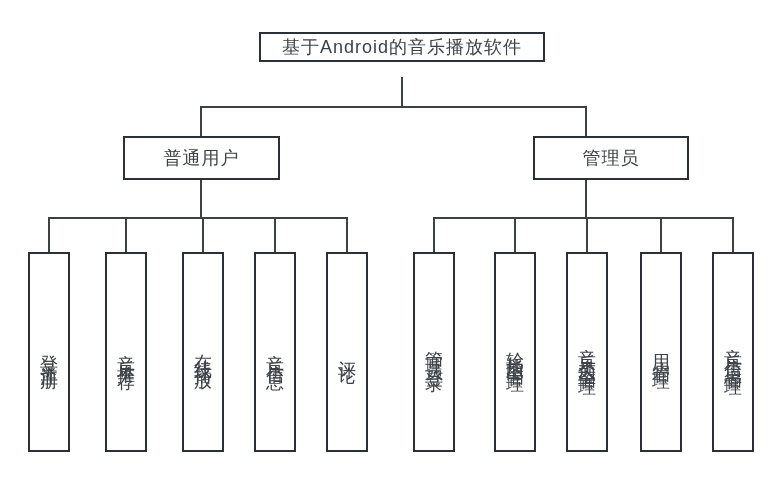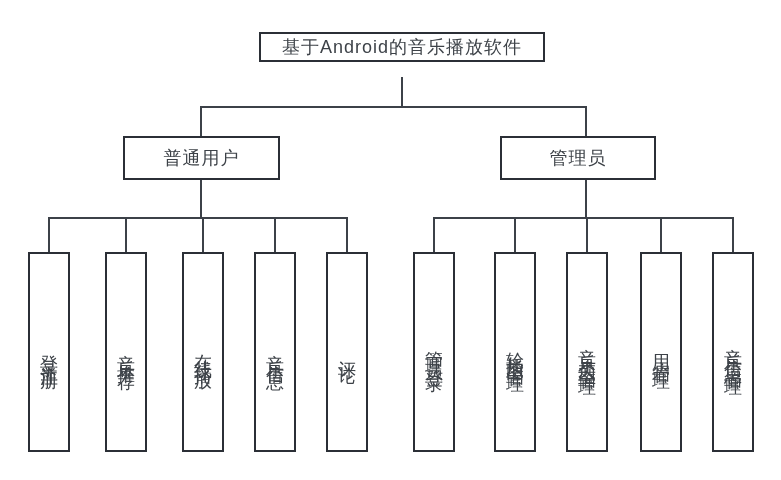--- a/index.html
+++ b/index.html
@@ -80,21 +80,21 @@
   <div class="ln" style="left:660px;top:217px;width:2px;height:35px"></div>
   <div class="ln" style="left:732px;top:217px;width:2px;height:35px"></div>
 
   <div class="box" style="left:259px;top:32px;width:286px;height:30px">
     <span class="hlabel">基于Android的音乐播放软件</span>
   </div>
 
   <div class="box" style="left:123px;top:136px;width:157px;height:44px">
     <span class="hlabel">普通用户</span>
   </div>
-  <div class="box" style="left:500px;top:136px;width:156px;height:44px">
+  <div class="box" style="left:533px;top:136px;width:156px;height:44px">
     <span class="hlabel">管理员</span>
   </div>
 
   <div class="box" style="left:28px;top:252px;width:42px;height:200px">
     <span class="vlabel">登录注册</span>
   </div>
   <div class="box" style="left:105px;top:252px;width:42px;height:200px">
     <span class="vlabel">音乐推荐</span>
   </div>
   <div class="box" style="left:182px;top:252px;width:42px;height:200px">

